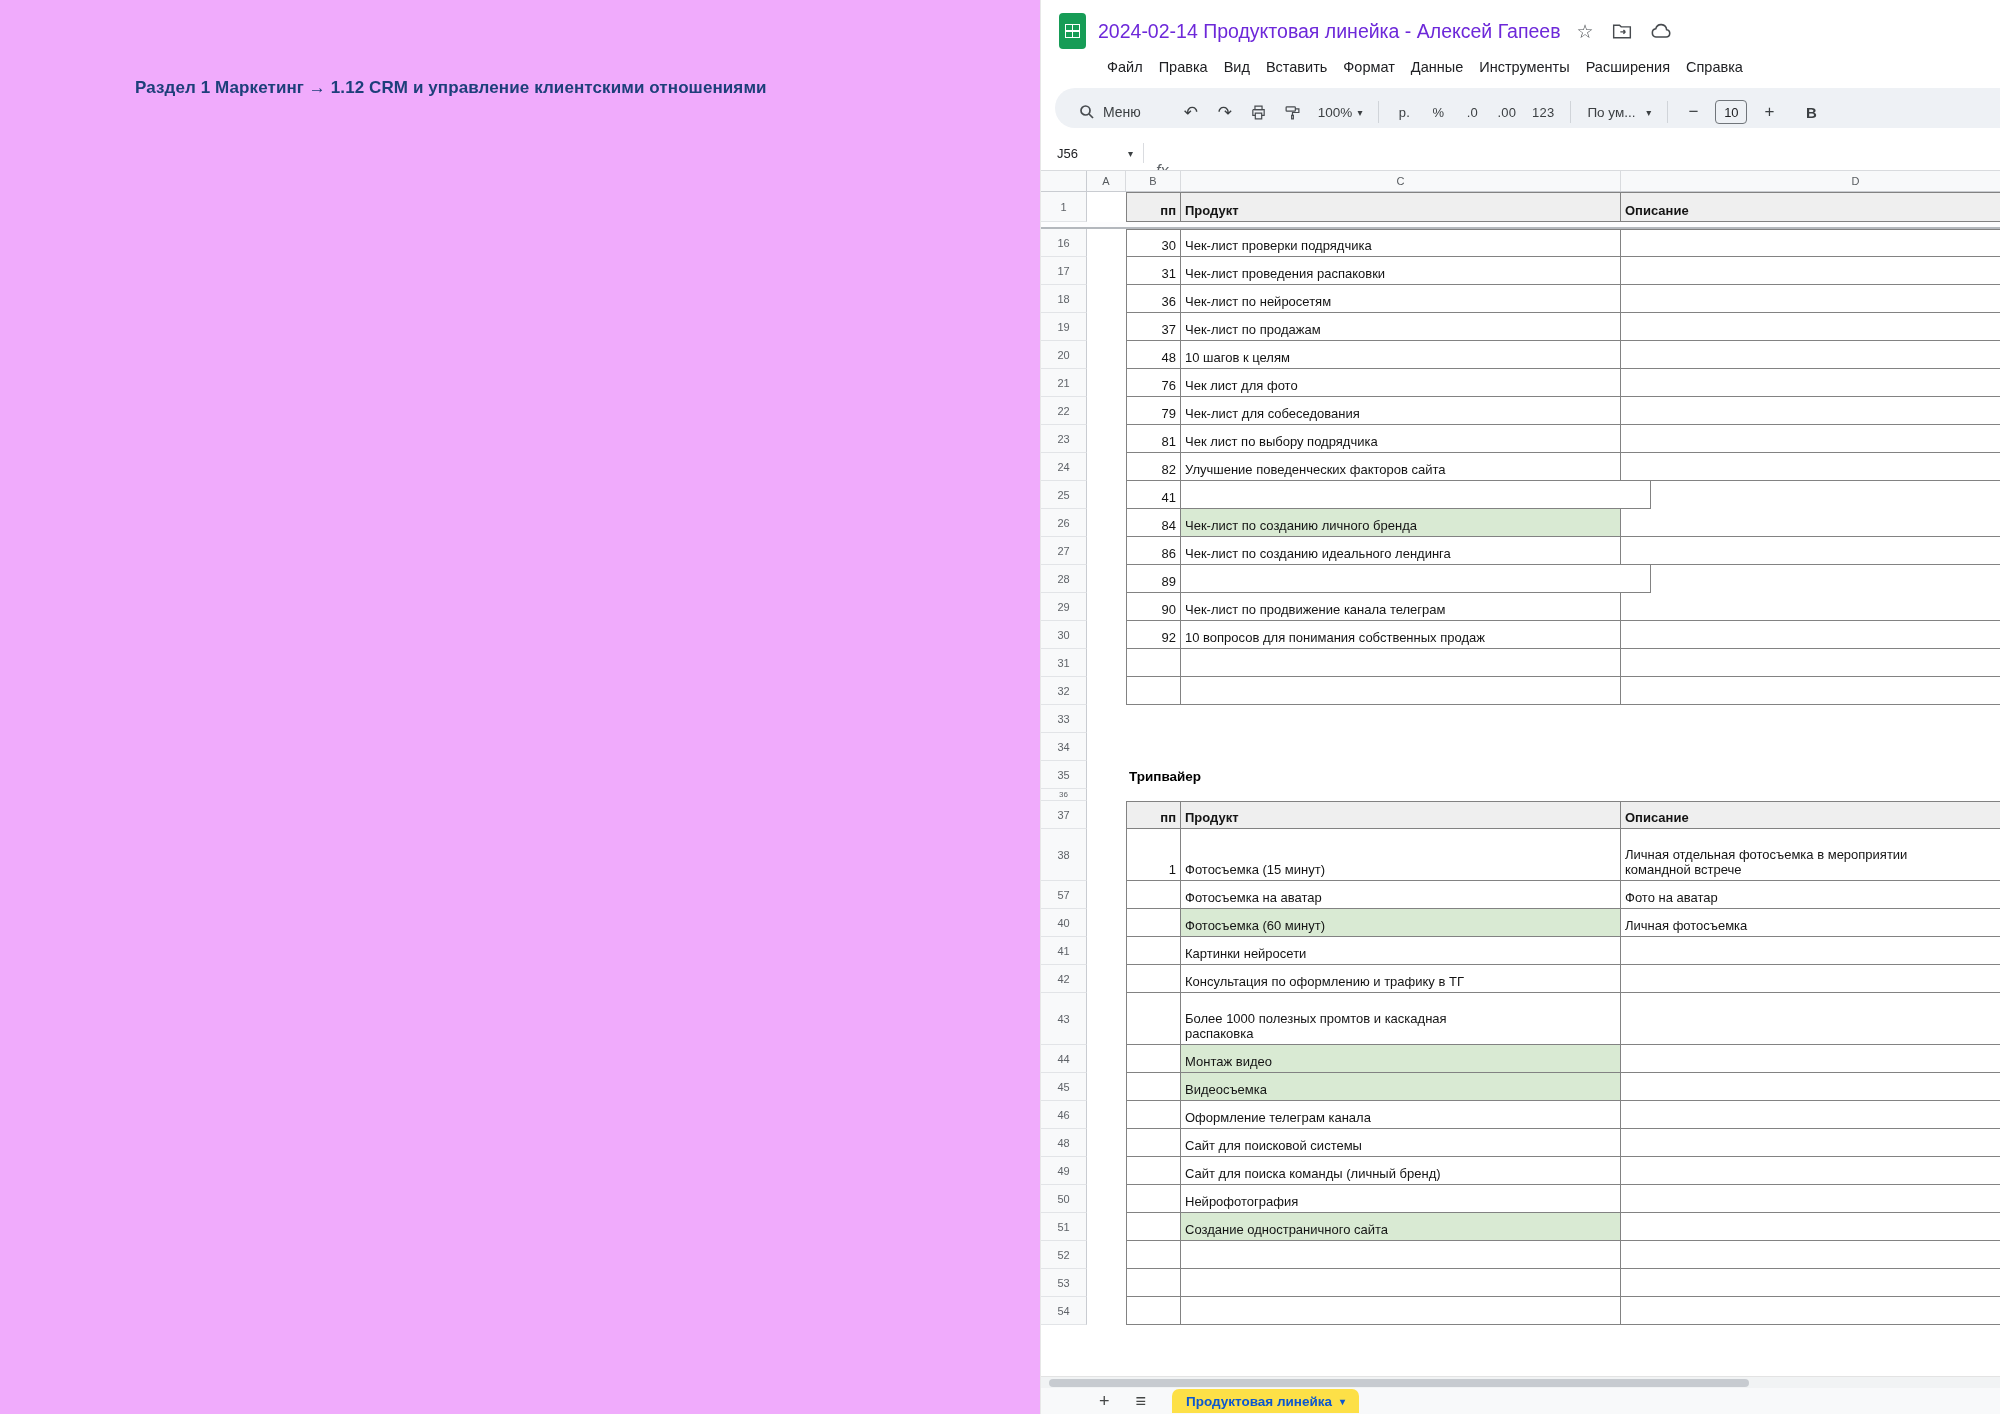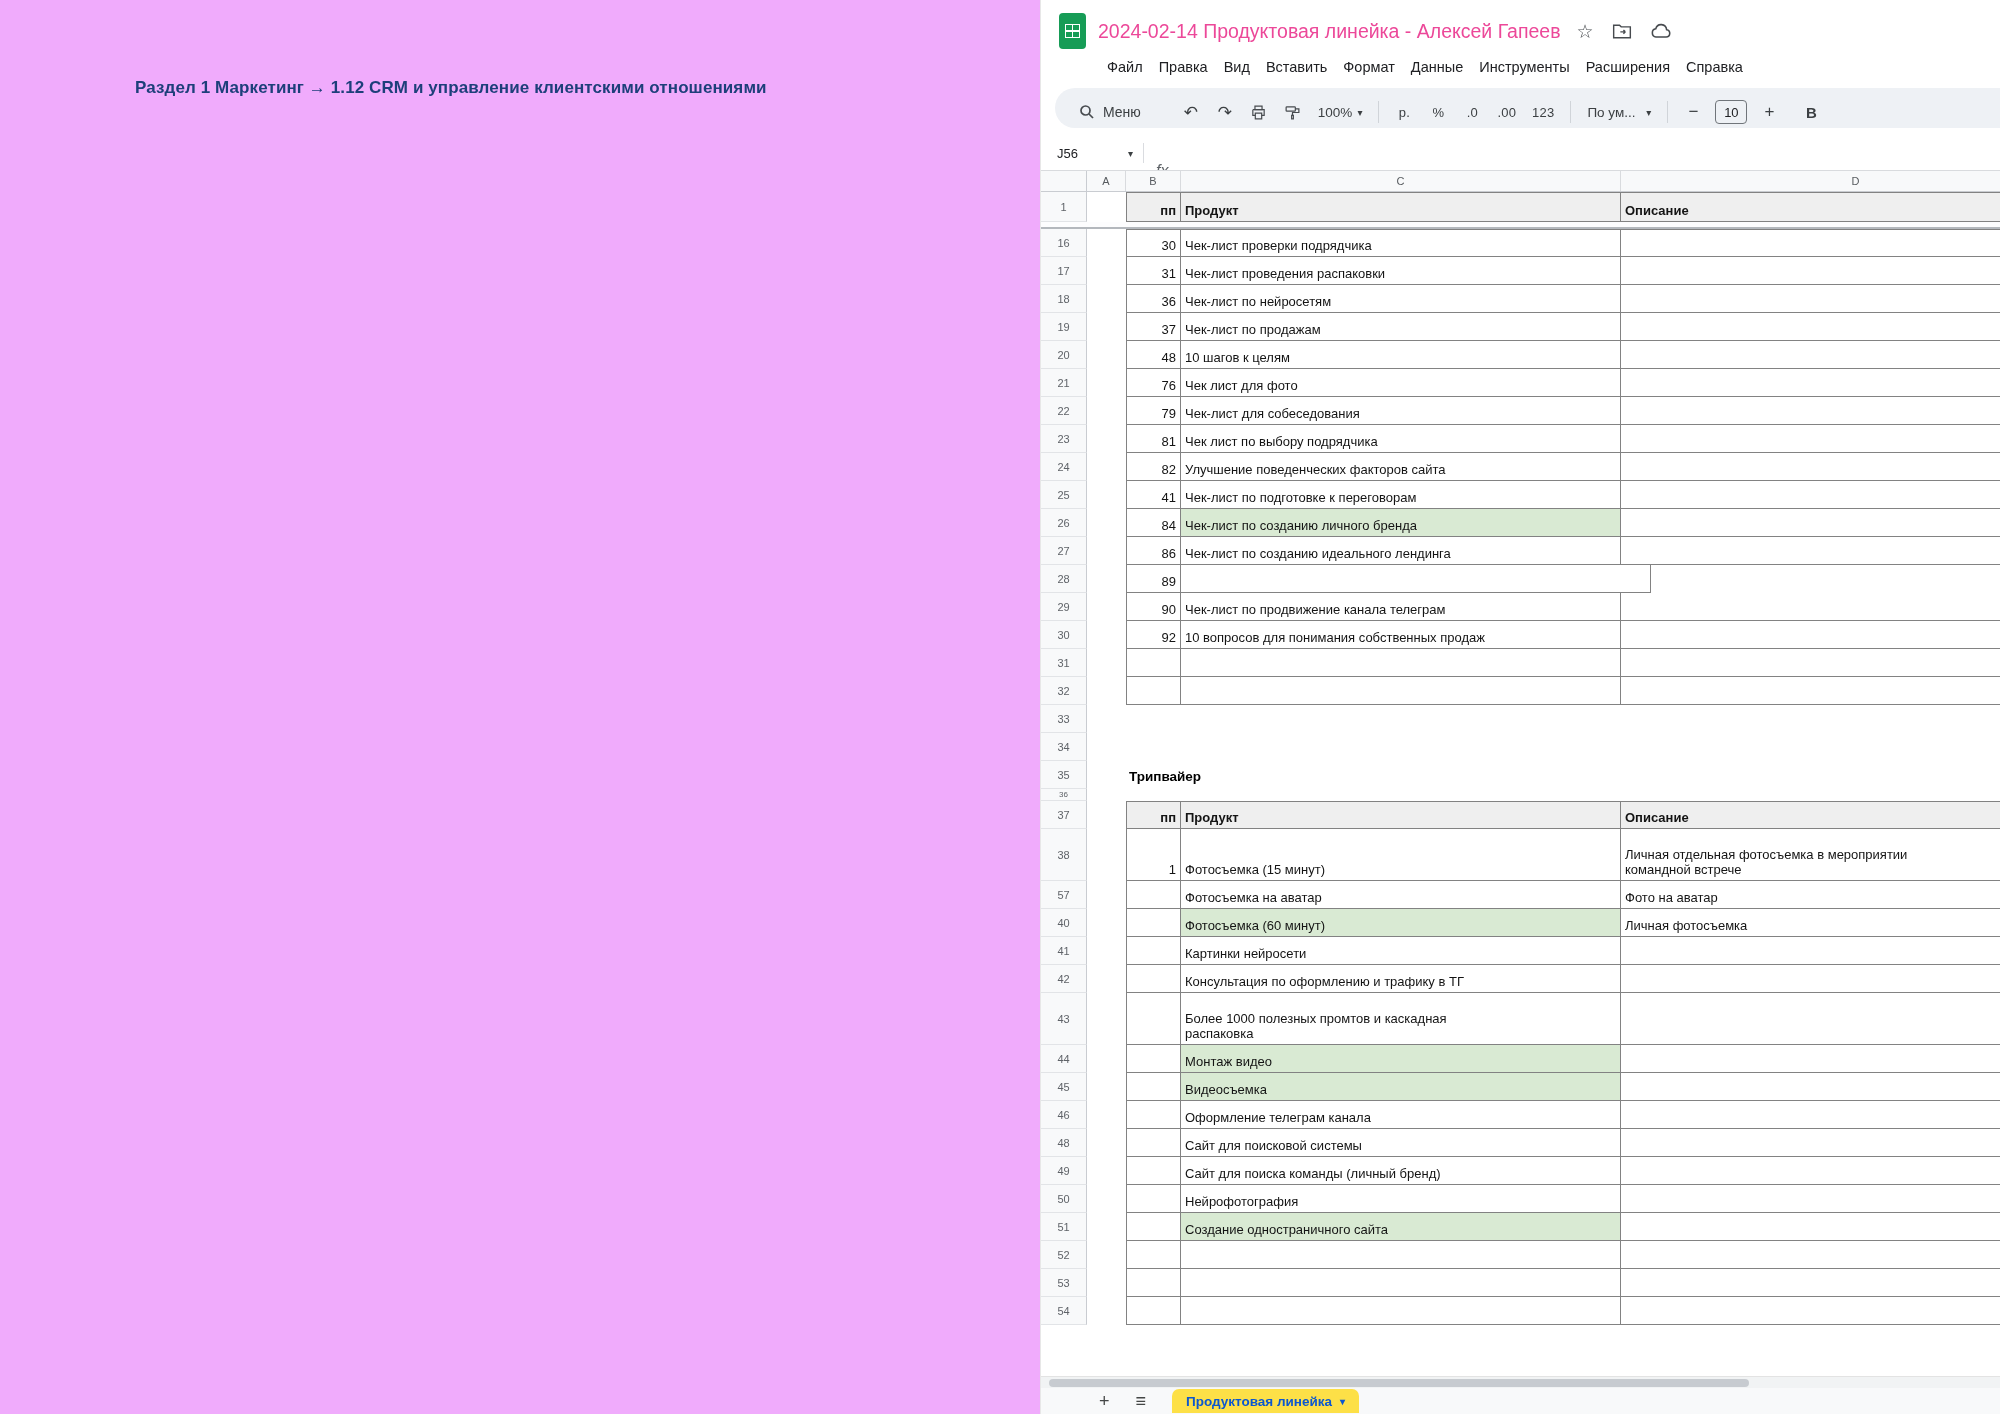--- a/index.html
+++ b/index.html
@@ -12,21 +12,21 @@
 
   
   .sheets-app { position:absolute; left:1040px; top:0; width:960px; height:1414px; background:#fff; border-left:1px solid #e7e7e7; display:flex; flex-direction:column; overflow:hidden; }
 
   
   .titlebar { height:52px; padding:10px 0 0 18px; display:flex; align-items:center; gap:12px; }
   .sheets-logo { width:27px; height:36px; background:#169c56; border-radius:4px; position:relative; flex:0 0 auto; }
   .sheets-logo .grid-glyph { position:absolute; left:6px; top:11px; width:15px; height:14px; border:1.5px solid #fff; }
   .sheets-logo .grid-glyph::before { content:""; position:absolute; left:0; top:5px; width:100%; height:1.5px; background:#fff; }
   .sheets-logo .grid-glyph::after { content:""; position:absolute; left:5.5px; top:0; width:1.5px; height:100%; background:#fff; }
-  .doc-title { font-size:19.5px; color:#ec4899; white-space:nowrap; }
+  .doc-title { font-size:19.5px; color:#6d28d9; white-space:nowrap; }
   .title-icon { font-size:19px; color:#474b4f; margin-left:4px; line-height:1; }
   .title-svg { margin-left:6px; display:flex; align-items:center; }
 
   
   .menubar { height:30px; padding-left:58px; display:flex; align-items:center; }
   .menu-item { font-size:14.5px; color:#202124; padding:3px 8px; border-radius:4px; white-space:nowrap; }
 
   
   .toolbar-wrap { padding:6px 0 8px 14px; height:54px; }
   .toolbar { height:40px; background:#eef1f5; border-radius:20px 0 0 20px; display:flex; align-items:center; padding:8px 10px 0 14px; gap:2px; width:100%; }
@@ -250,21 +250,20 @@
           <div class="row-num">24</div>
           <div class="cell col-a"></div>
           <div class="cell col-b bordered">82</div>
           <div class="cell col-c bordered">Улучшение поведенческих факторов сайта</div>
           <div class="cell col-d bordered"></div>
         </div>
         <div class="grid-row" style="height: 28px;">
           <div class="row-num">25</div>
           <div class="cell col-a"></div>
           <div class="cell col-b bordered">41</div>
-          <div class="cell col-c bordered">Чек-лист по подготовке к переговорам</div>
           <div class="cell col-d bordered"></div>
         </div>
         <div class="grid-row" style="height: 28px;">
           <div class="row-num">26</div>
           <div class="cell col-a"></div>
           <div class="cell col-b bordered">84</div>
           <div class="cell col-c bordered" style="background: rgb(217, 234, 211);">Чек-лист по созданию личного бренда</div>
           <div class="cell col-d bordered"></div>
         </div>
         <div class="grid-row" style="height: 28px;">

